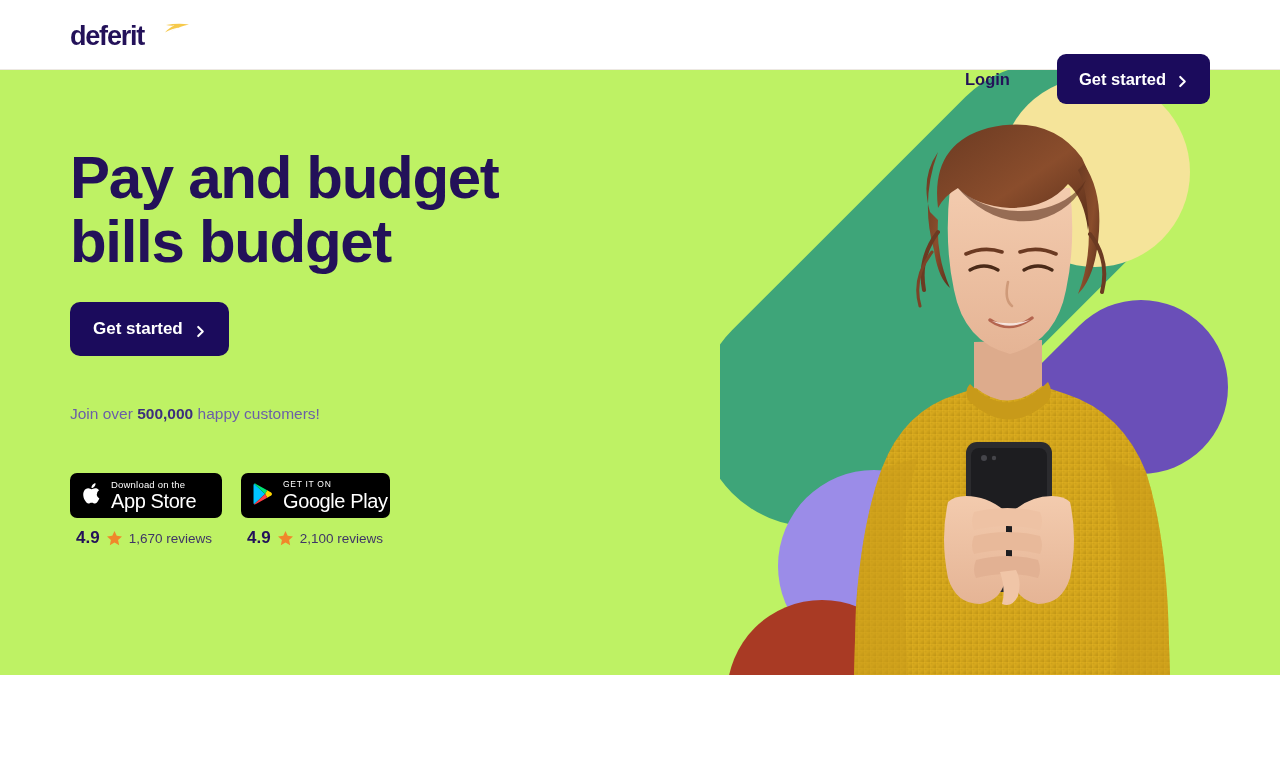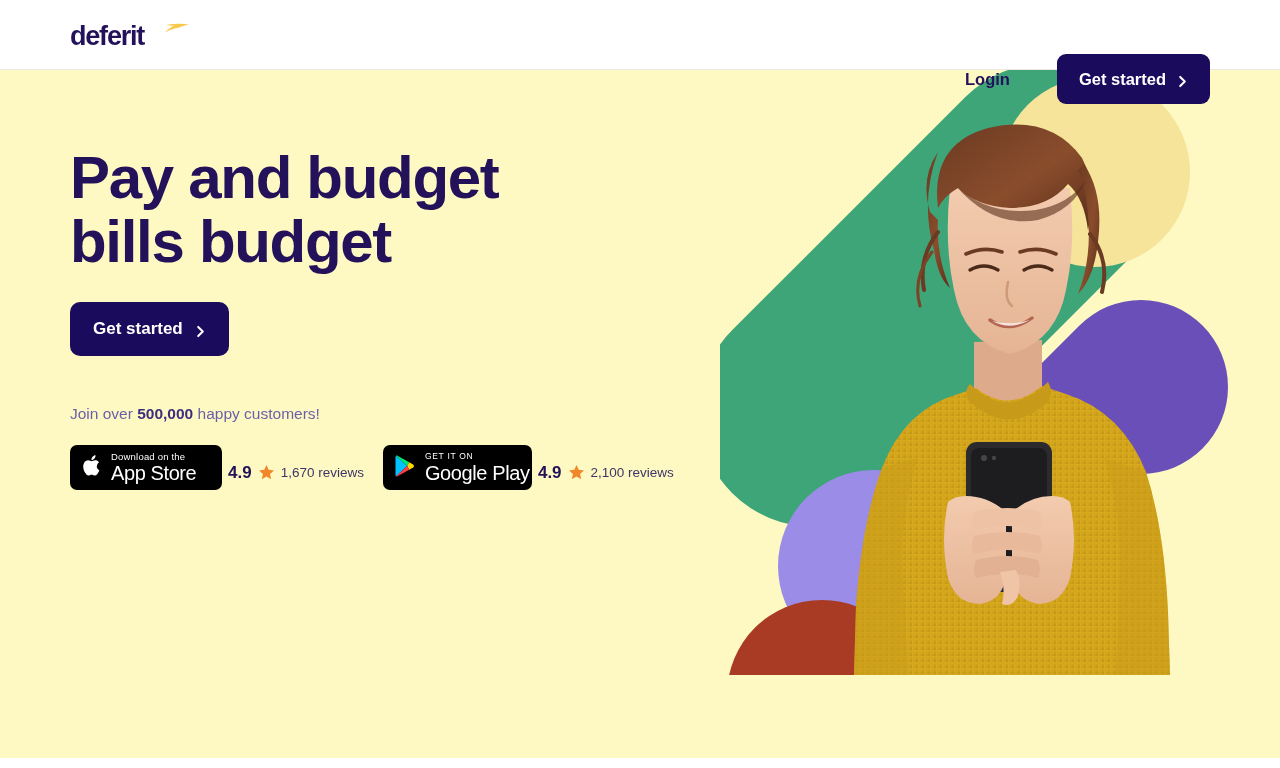--- a/index.html
+++ b/index.html
@@ -94,22 +94,22 @@
     gap: 11px;
     cursor: pointer;
     font-family: "Liberation Sans", sans-serif;
     white-space: nowrap;
   }
   .chev-right { width: 11px; height: 13px; flex: none; }
 
   
   .hero {
     position: relative;
-    height: 688px;
-    background: #fef9c3;
+    height: 605px;
+    background: #bef264;
     overflow: hidden;
   }
 
   .hero-copy {
     position: absolute;
     left: 70px;
     top: 0;
     width: 610px;
     z-index: 5;
   }
@@ -155,21 +155,21 @@
     font-size: 15.5px;
     color: #6b5fa8;
   }
   .joinline b { color: #3d2f7d; font-weight: bold; }
 
   .stores {
     margin-top: 22px;
     display: flex;
     gap: 19px;
   }
-  .store-col { display: flex; flex-direction: row; }
+  .store-col { display: flex; flex-direction: column; margin-top: 28px; }
 
   .badge {
     height: 45px;
     border-radius: 7px;
     background: #000000;
     display: flex;
     align-items: center;
     padding: 0 11px;
     gap: 9px;
     cursor: pointer;

